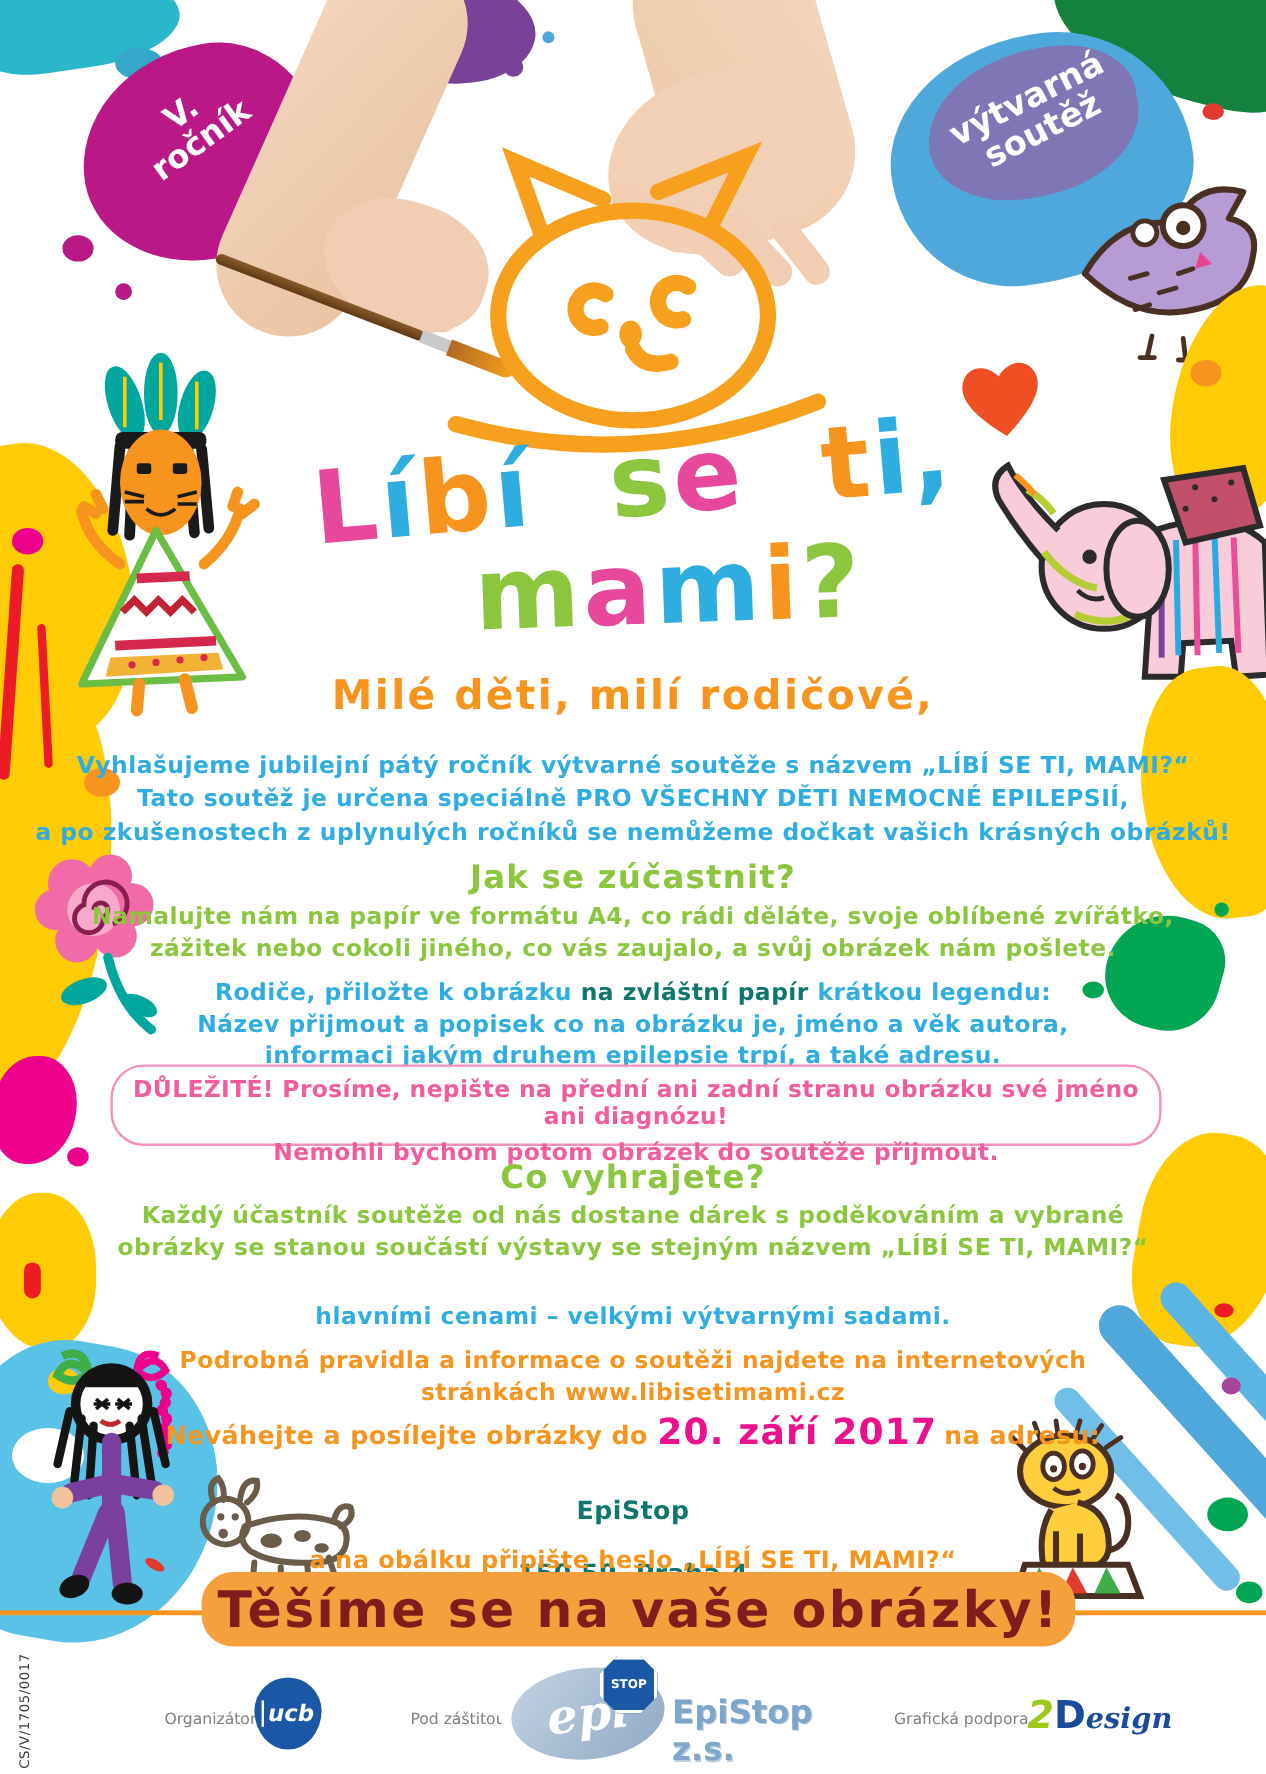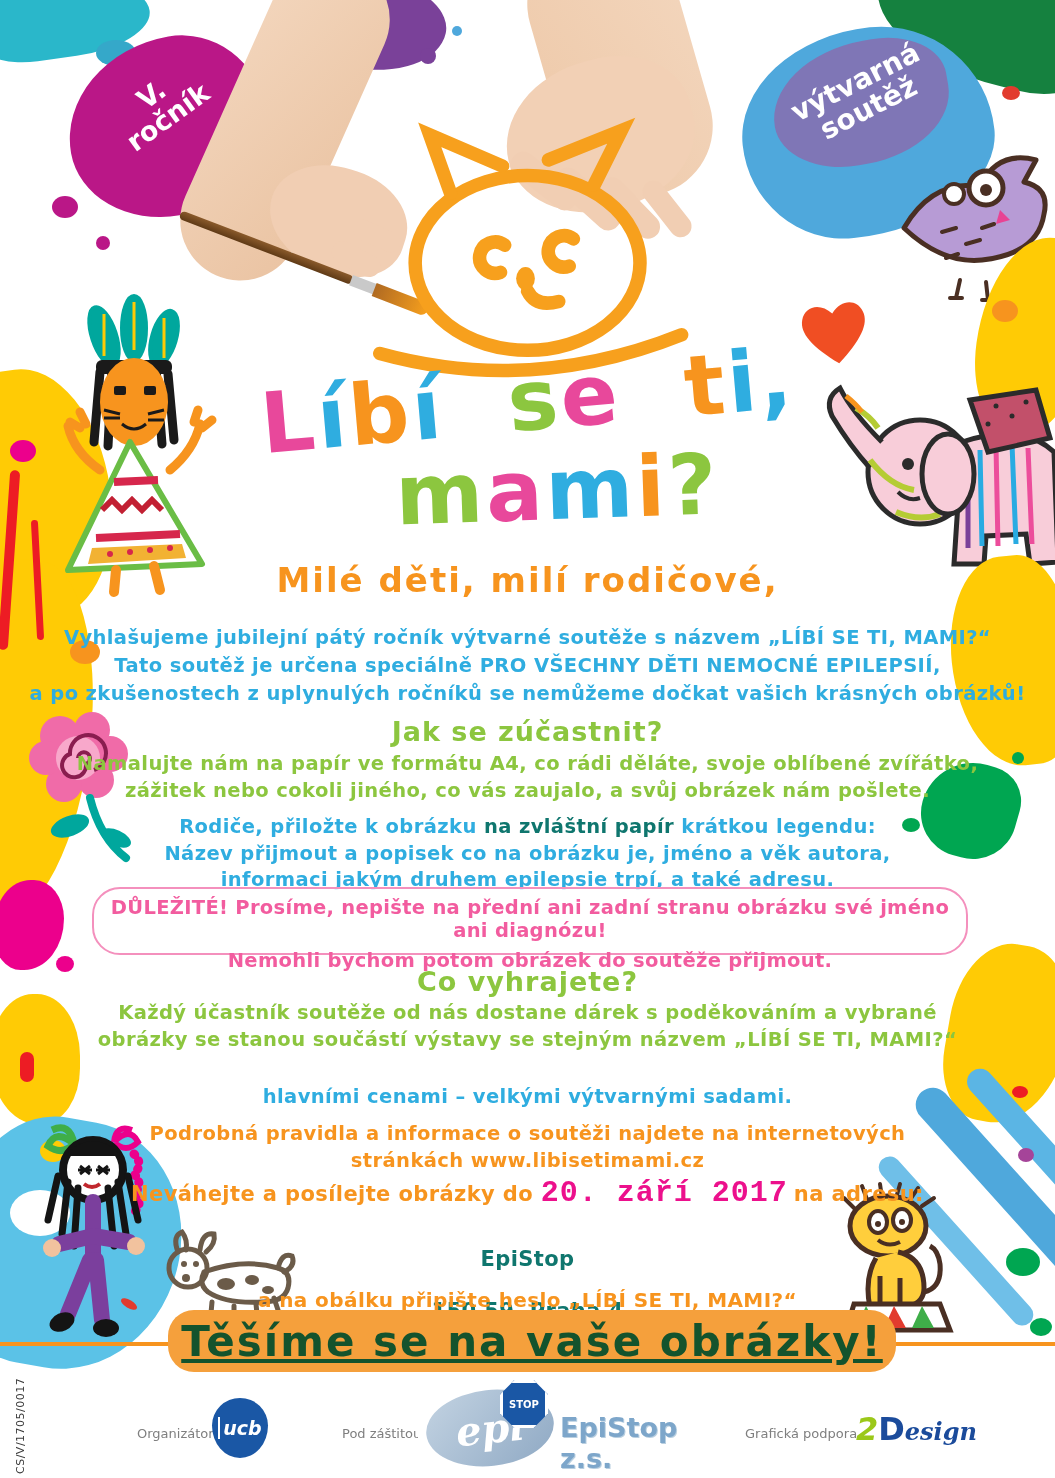--- a/index.html
+++ b/index.html
@@ -3,34 +3,34 @@
 <meta charset="utf-8">
 <style>
   html,body{margin:0;padding:0;background:#fff;}
   #stage{position:relative;width:1055px;height:1478px;overflow:hidden;background:#fff;
          font-family:"DejaVu Sans",sans-serif;}
   .abs{position:absolute;}
   .splat{position:absolute;}
   .dot{position:absolute;border-radius:50%;}
   .line{position:absolute;left:0;right:0;text-align:center;letter-spacing:.4px;}
   .blue{color:#2fade0;} .green{color:#8cc63f;} .orange{color:#f7941e;}
-  .pink{color:#0f766e;margin-top:37px;} .strongpink{color:#ec108c;font-family:Liberation Mono, monospace;}
+  .pink{color:#0f766e;margin-top:37px;} .strongpink{color:#ec108c;}
   .body19{font-size:19.5px;font-weight:bold;}
   .h-green{font-size:27px;font-weight:bold;color:#8cc63f;letter-spacing:1px;}
   .pre{white-space:pre;}
   #title-l1,#title-l2{font-weight:bold;letter-spacing:3px;}
   #title-l1{top:352px;font-size:84px;transform:rotate(-5deg);}
   #title-l2{top:442px;font-size:84px;padding-left:60px;transform:rotate(-2deg);}
   .badge-txt{color:#fff;font-weight:bold;line-height:1.05;text-align:center;}
   #imp-box{position:absolute;left:92px;top:851px;width:872px;height:64px;
            border:2.5px solid #f490bd;border-radius:28px;background:rgba(255,255,255,.85);margin-top:36px;}
   #imp-box .l{position:relative;text-align:center;color:#f25c9f;font-weight:bold;font-size:19.5px;margin-top:7px;letter-spacing:.3px;}
   #banner{position:absolute;left:168px;top:1310px;width:728px;height:62px;background:#f5a03c;
           border-radius:26px;display:flex;align-items:center;justify-content:center;z-index:6;}
-  #banner span{color:#14532d;font-weight:bold;font-size:42px;letter-spacing:2px;text-decoration:underline;}
+  #banner span{color:#7f1d1d;font-weight:bold;font-size:42px;letter-spacing:2px;}
   .footer-label{position:absolute;font-size:13px;color:#7f7f7f;}
   .finger{position:absolute;background:#f1ceb3;border-radius:12px;}
   svg{overflow:visible;}
 </style>
 </head>
 <body>
 
 <div id="stage">
 
   <div class="splat" style="left:-20px;top:-18px;width:170px;height:75px;background:#2ab7ca;border-radius:30% 70% 60% 40%;transform:rotate(-8deg);"></div>

